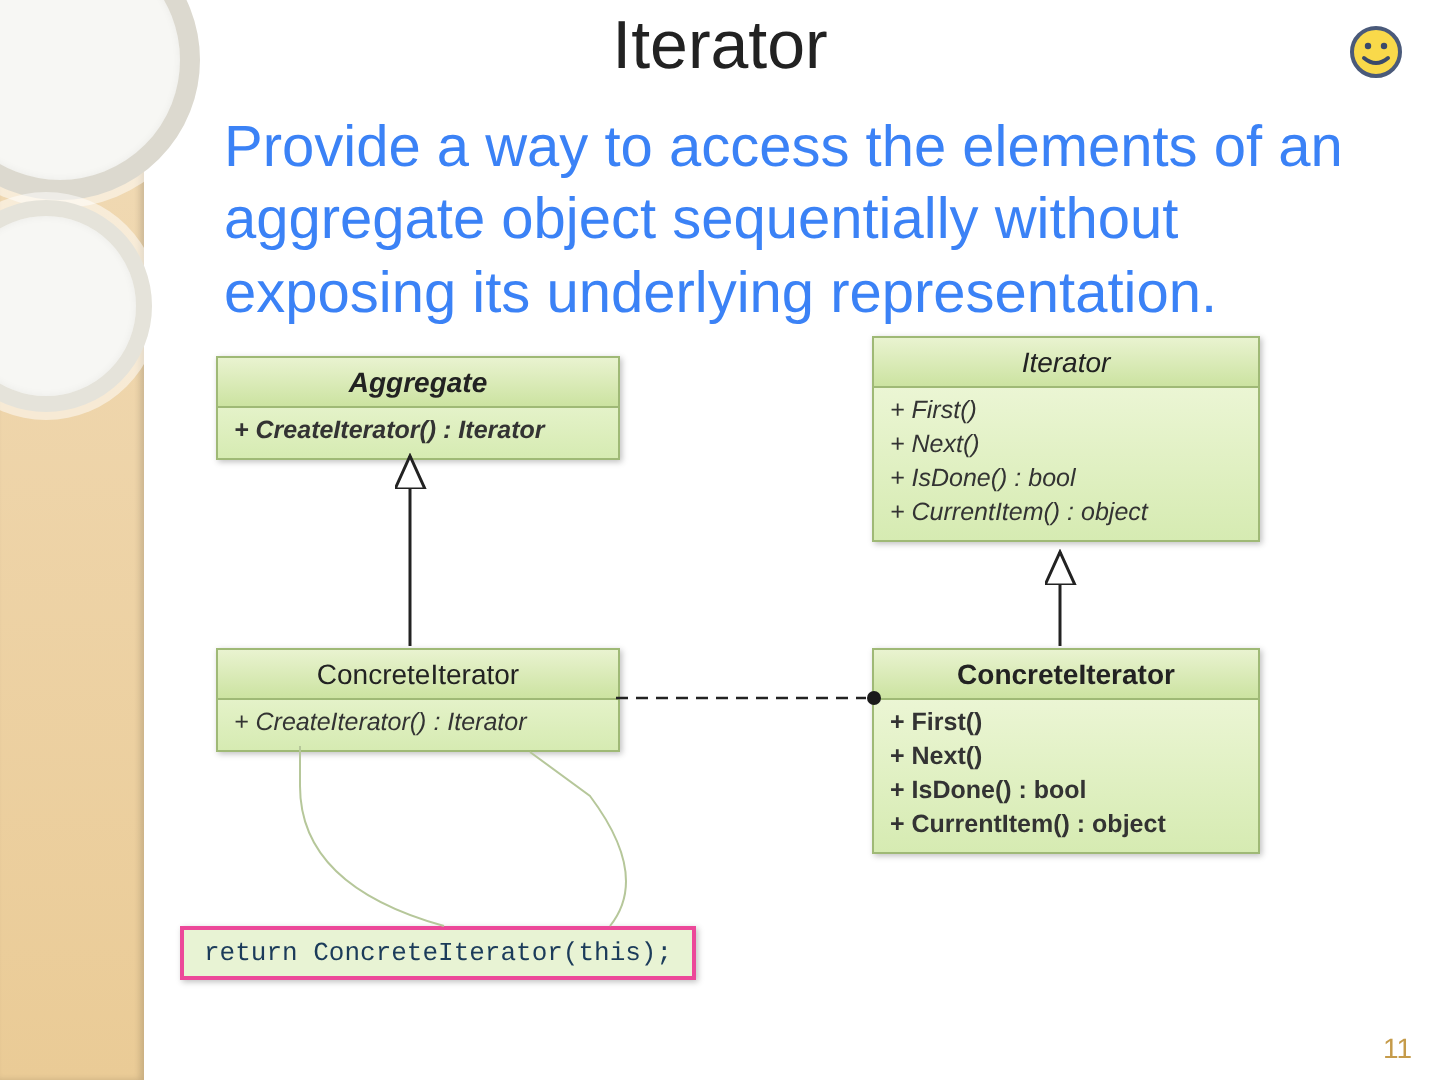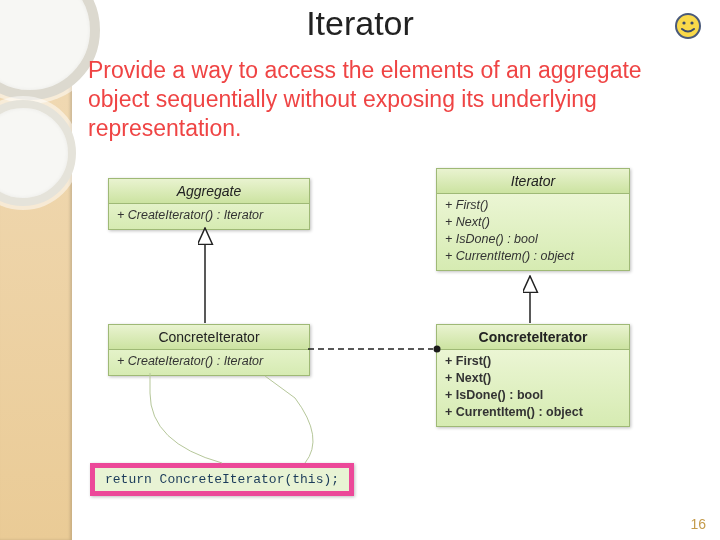--- a/index.html
+++ b/index.html
@@ -40,25 +40,25 @@
     z-index: 5;
   }
   .smiley {
     position: absolute;
     right: 18px; top: 12px;
     width: 28px; height: 28px;
     z-index: 6;
   }
   .description {
     position: absolute;
-    left: 88px; top: 56px;
+    left: 112px; top: 56px;
     width: 600px;
-    font-size: 23px;
+    font-size: 29px;
     line-height: 1.25;
-    color: #ef4444;
+    color: #3b82f6;
     z-index: 5;
   }
 
   
   .diagram {
     position: absolute;
     left: 90px; top: 168px;
     width: 620px; height: 350px;
     z-index: 5;
   }
@@ -80,21 +80,21 @@
     padding: 3px 8px 5px 8px;
     font-size: 12.5px;
     color: #333;
     line-height: 1.35;
   }
   .italic { font-style: italic; }
 
   .note {
     position: absolute;
     background: #e8f3d4;
-    border: 5px solid #ec4899;
+    border: 2px solid #ec4899;
     box-shadow: 1px 1px 3px rgba(0,0,0,0.25);
     font-family: "Courier New", monospace;
     font-size: 13px;
     padding: 4px 10px;
     color: #1b3b5a;
   }
 
   .page-num {
     position: absolute;
     right: 14px; bottom: 8px;
@@ -144,21 +144,21 @@
     
     <line x1="440" y1="155" x2="440" y2="108" stroke="#222" stroke-width="1.5" marker-end="url(#tri)"></line>
      ConcreteIterator (dashed with filled diamond/circle endpoint) --&gt;
     <line x1="218" y1="181" x2="343" y2="181" stroke="#222" stroke-width="1.3" stroke-dasharray="6 4"></line>
     <circle cx="347" cy="181" r="3.5" fill="#1a1a1a"></circle>
     
     <path d="M 132 295  Q 60 275  60 225  L 60 205" fill="none" stroke="#b6c79a" stroke-width="1"></path>
     <path d="M 215 295  Q 235 270 205 230 L 175 208" fill="none" stroke="#b6c79a" stroke-width="1"></path>
   </svg>
 
-  <div class="class-box" style="left:18px; top:10px; width:200px;">
+  <div class="class-box" style="left:18px; top:10px; width:200px;font-weight:bold;">
     <div class="class-title italic">Aggregate</div>
     <div class="class-ops italic">+ CreateIterator() : Iterator</div>
   </div>
 
   <div class="class-box" style="left:346px; top:0px; width:192px;">
     <div class="class-title italic">Iterator</div>
     <div class="class-ops italic">
       <div>+ First()</div>
       <div>+ Next()</div>
       <div>+ IsDone() : bool</div>
@@ -178,13 +178,13 @@
       <div>+ Next()</div>
       <div>+ IsDone() : bool</div>
       <div>+ CurrentItem() : object</div>
     </div>
   </div>
 
   <div class="note" style="left:0px; top:295px;">return ConcreteIterator(this);</div>
 
 </div>
 
-<div class="page-num">16</div>
+<div class="page-num">11</div>
 
 </body></html>

